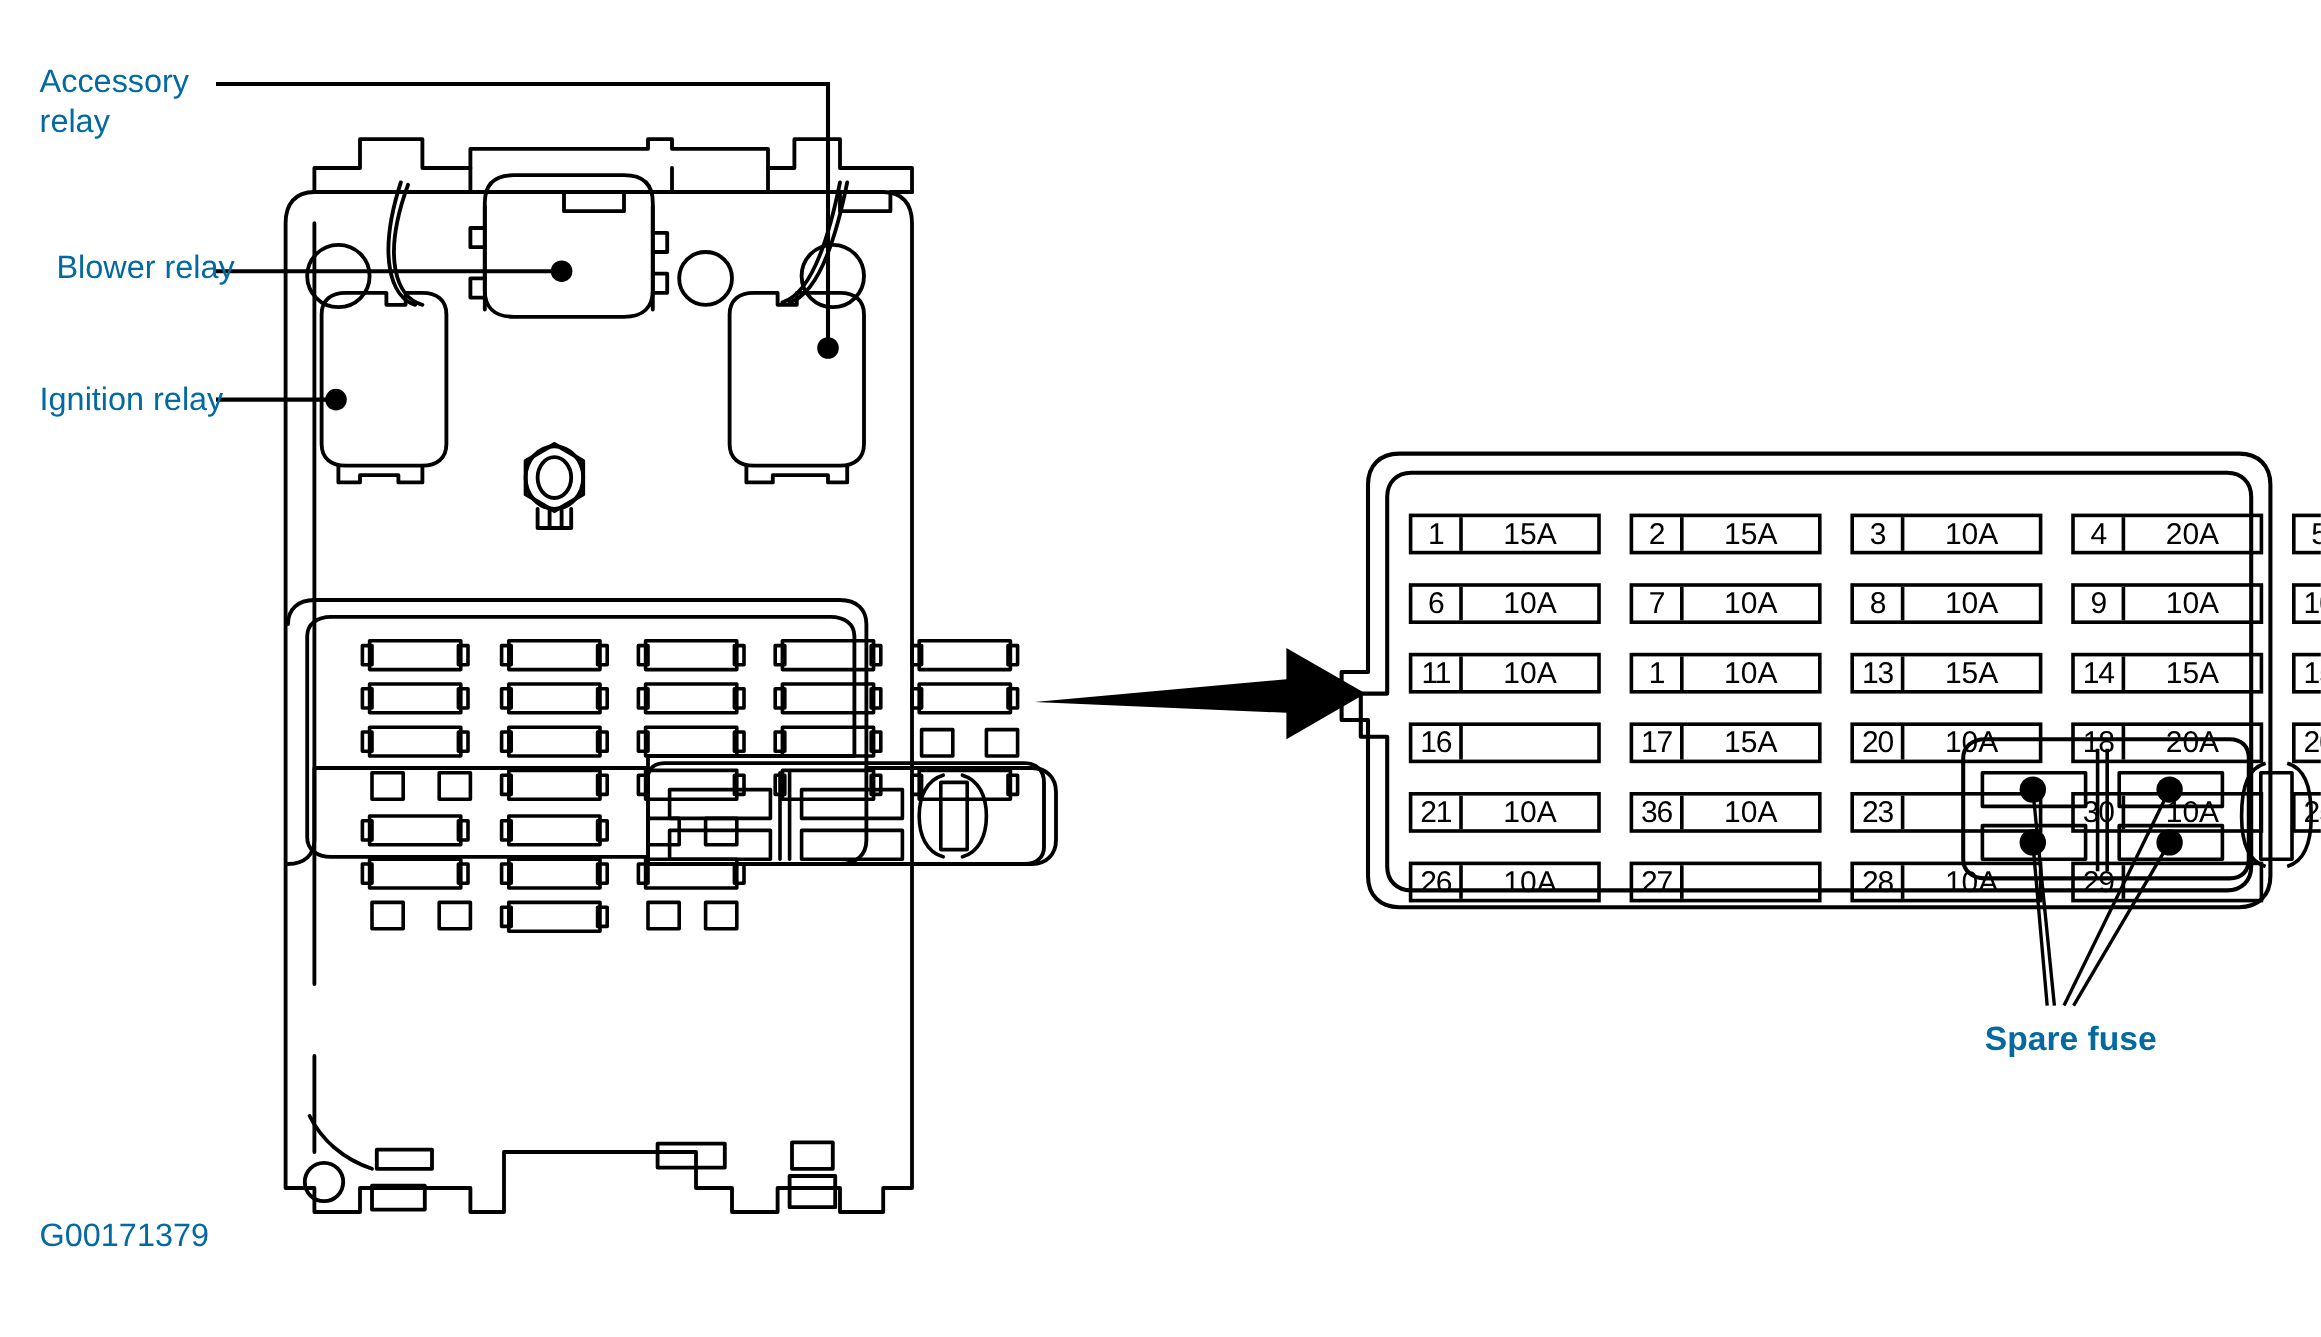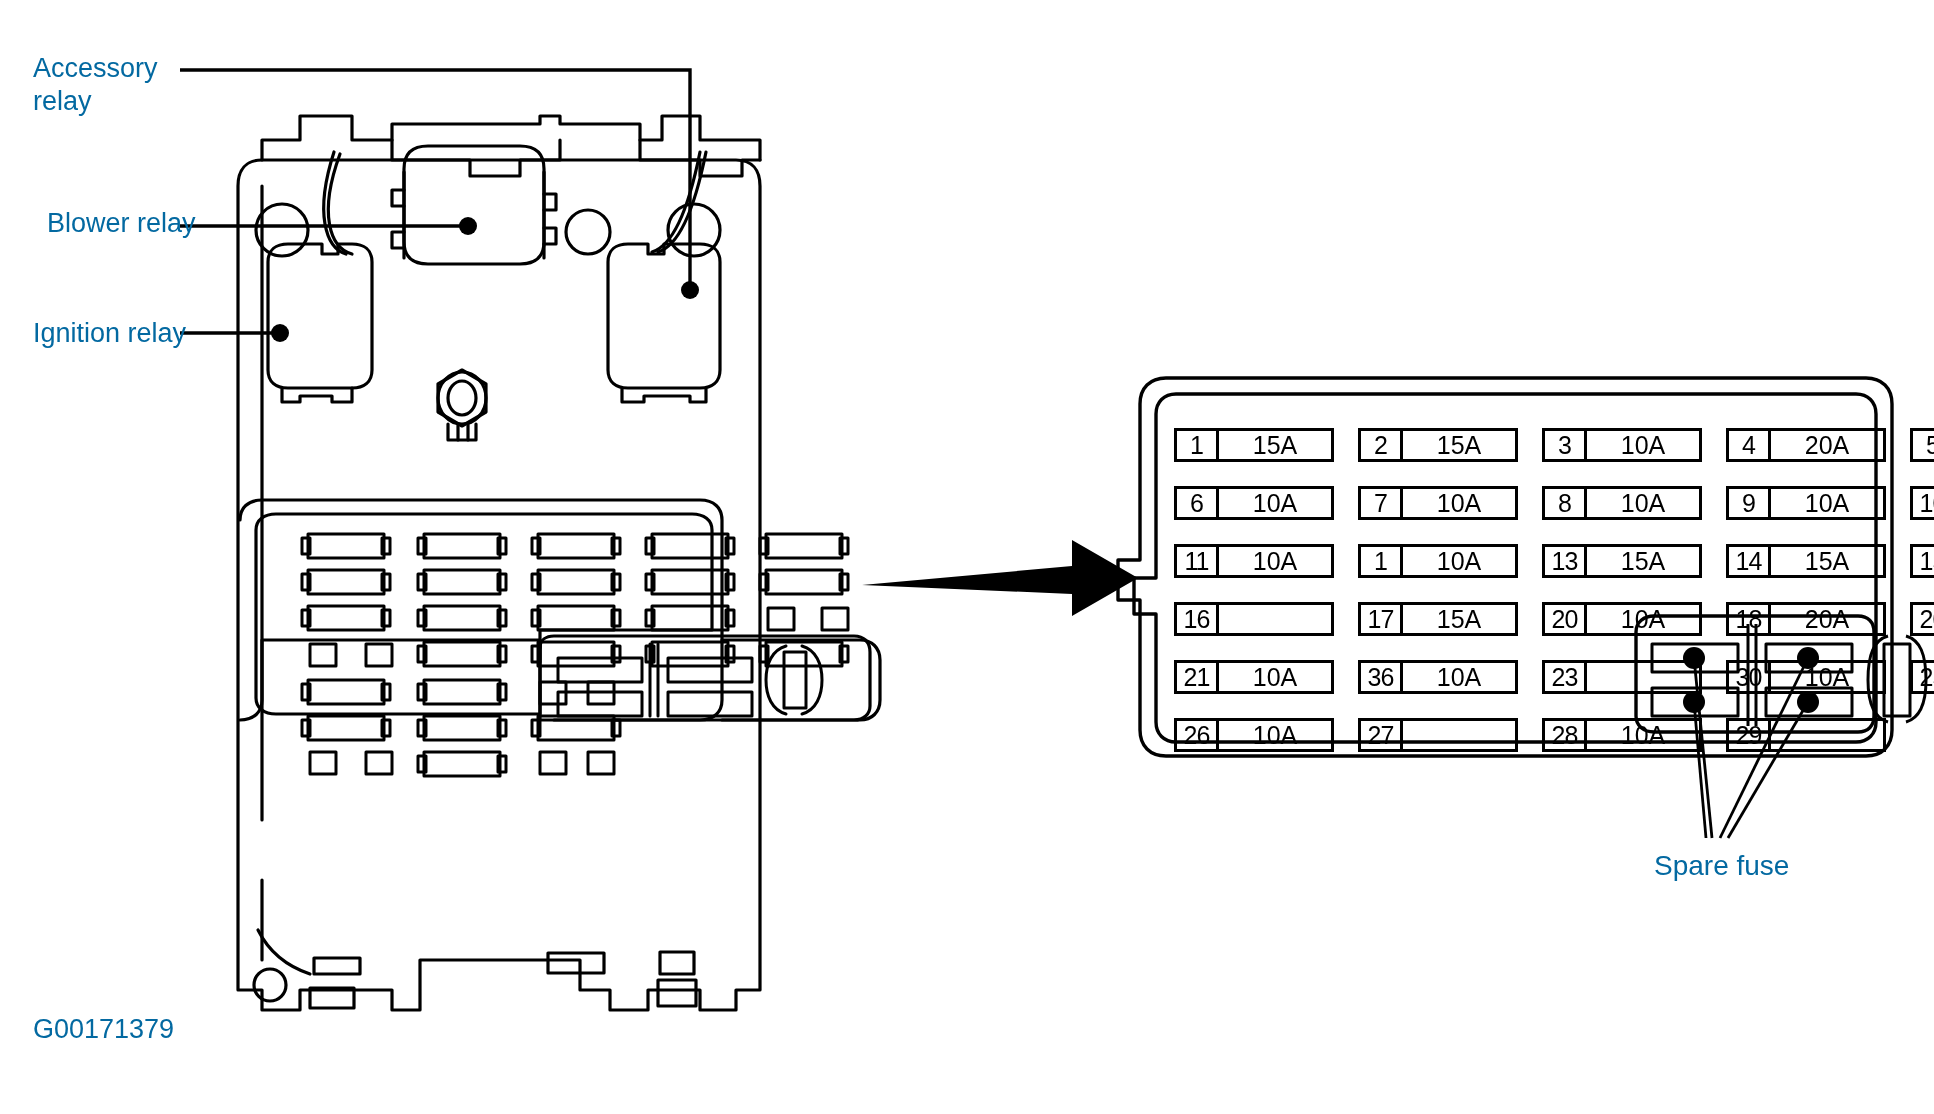--- a/index.html
+++ b/index.html
@@ -5,21 +5,21 @@
   html,body{margin:0;padding:0;background:#fff;}
   body{width:1934px;height:1114px;position:relative;overflow:hidden;
        font-family:"Liberation Sans", sans-serif;color:#000;}
   .stage{position:absolute;inset:0;}
   svg.art{position:absolute;left:0;top:0;width:1934px;height:1114px;}
 
   .lbl{position:absolute;font-size:27px;line-height:33px;color:#0369a1;white-space:pre;}
   #label-accessory{left:33px;top:52px;}
   #label-blower{left:47px;top:207px;}
   #label-ignition{left:33px;top:317px;}
-  #label-spare{left:1654px;top:849px;font-size:28px;font-weight:normal;}
+  #label-spare{left:1654px;top:849px;font-size:28px;font-weight:bold;}
   #figure-id{left:33px;top:1013px;font-size:27px;}
 
   
   #fuse-grid{position:absolute;left:1174px;top:428px;}
   .fuse-row{display:flex;}
   .fuse-cell{width:160px;height:34px;margin-right:24px;margin-bottom:24px;
              border:3px solid #000;box-sizing:border-box;display:flex;align-items:stretch;}
   .fuse-num{width:42px;border-right:3px solid #000;box-sizing:border-box;
             display:flex;align-items:center;justify-content:center;
             font-size:25px;line-height:1;letter-spacing:-1px;}

